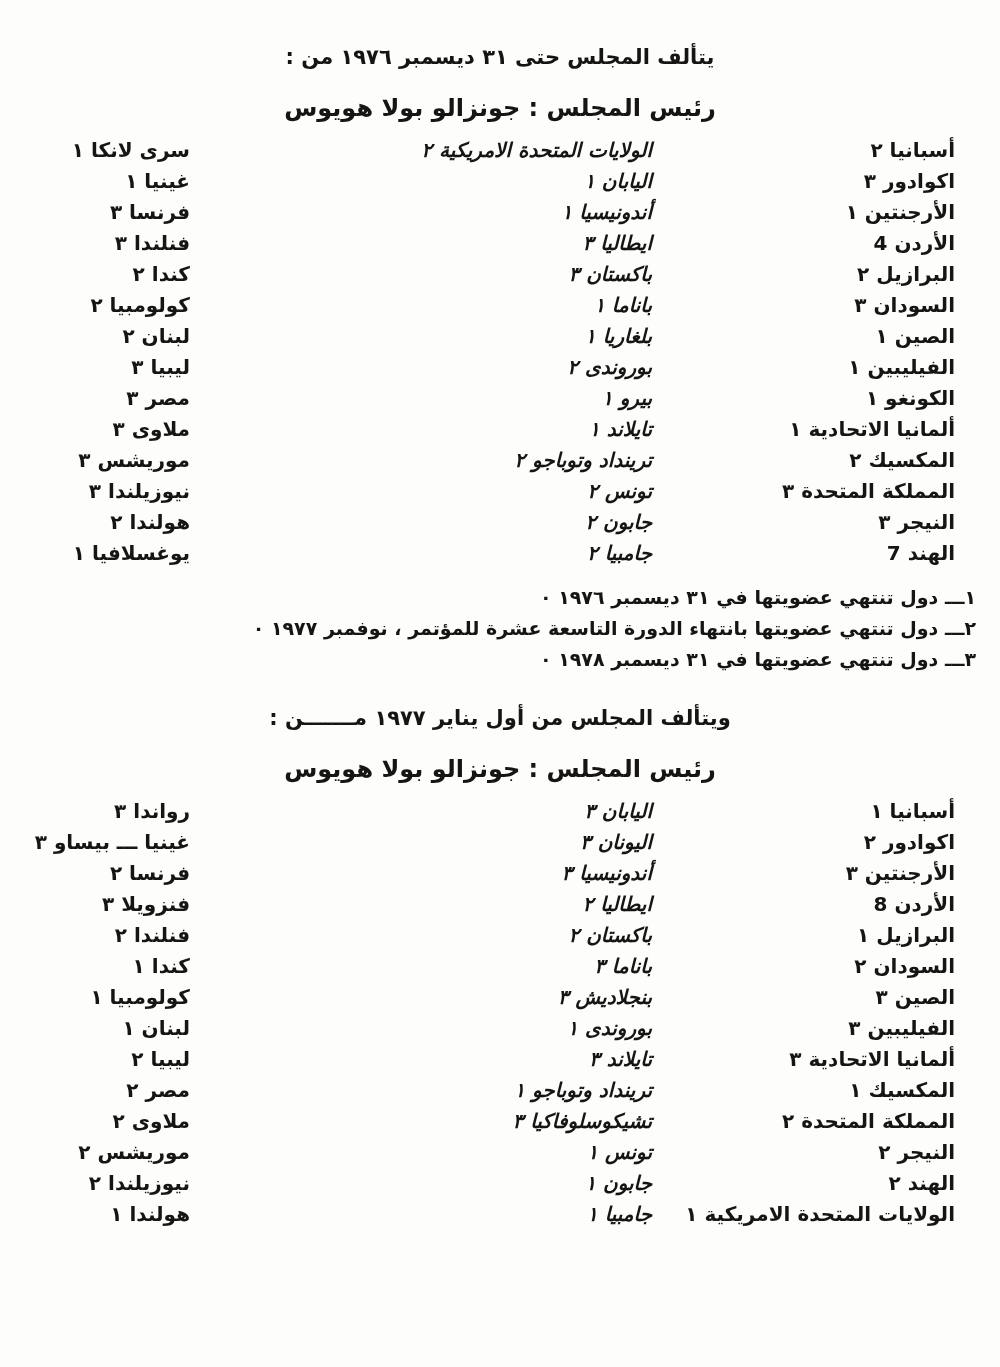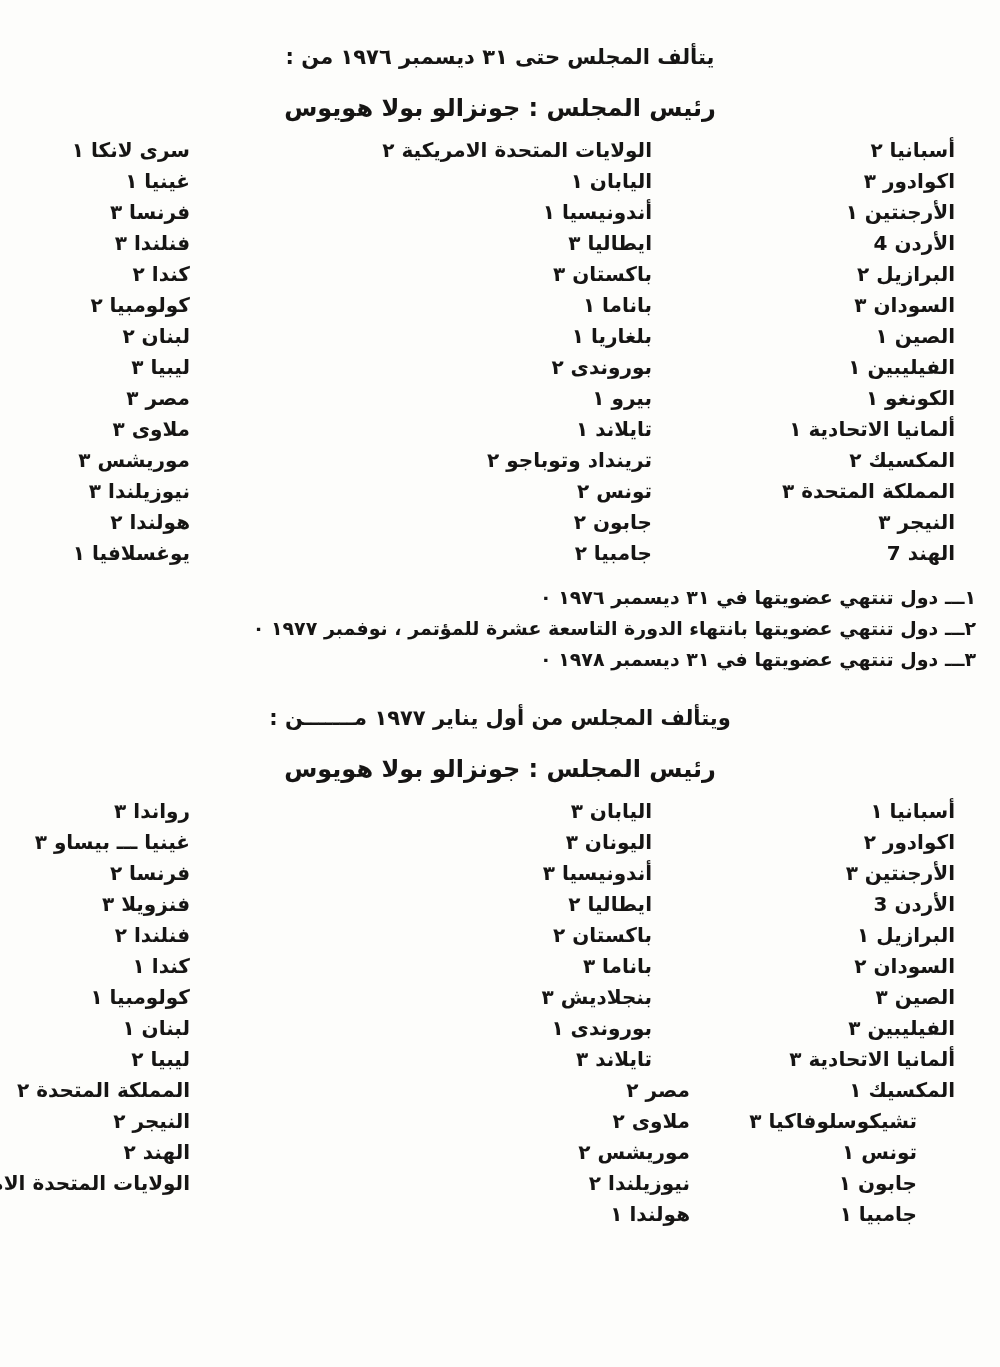--- a/index.html
+++ b/index.html
@@ -19,21 +19,21 @@
   .hdr.sub{font-size:24px;padding-top:21px;}
   .roster{
     display:grid;
     grid-template-columns:265px 1fr 162px;
     grid-auto-rows:31px;
     padding:12px 45px 0 28px;
     font-size:20px;font-weight:bold;
   }
   .cell{white-space:nowrap;line-height:31px;}
   .cell-right{text-align:right;}
-  .cell-mid{padding-inline-start:38px;}
+  .cell-mid{padding-inline-start:38px;font-style:italic;}
   .cell-left{text-align:right;}
   .footnotes{
     padding:13px 24px 0 0;
     text-align:right;
     font-size:19px;font-weight:bold;line-height:31px;
   }
   .footnote{white-space:nowrap;padding-left:40px;}
 </style>
 </head>
 <body>
@@ -124,21 +124,21 @@
         <div class="cell cell-left">رواندا ٣</div>
 
         <div class="cell cell-right">اكوادور ٢</div>
         <div class="cell cell-mid">اليونان ٣</div>
         <div class="cell cell-left">غينيا ـــ بيساو ٣</div>
 
         <div class="cell cell-right">الأرجنتين ٣</div>
         <div class="cell cell-mid">أندونيسيا ٣</div>
         <div class="cell cell-left">فرنسا ٢</div>
 
-        <div class="cell cell-right">الأردن 3</div>
+        <div class="cell cell-right">الأردن 8</div>
         <div class="cell cell-mid">ايطاليا ٢</div>
         <div class="cell cell-left">فنزويلا ٣</div>
 
         <div class="cell cell-right">البرازيل ١</div>
         <div class="cell cell-mid">باكستان ٢</div>
         <div class="cell cell-left">فنلندا ٢</div>
 
         <div class="cell cell-right">السودان ٢</div>
         <div class="cell cell-mid">باناما ٣</div>
         <div class="cell cell-left">كندا ١</div>
@@ -149,20 +149,21 @@
 
         <div class="cell cell-right">الفيليبين ٣</div>
         <div class="cell cell-mid">بوروندى ١</div>
         <div class="cell cell-left">لبنان ١</div>
 
         <div class="cell cell-right">ألمانيا الاتحادية ٣</div>
         <div class="cell cell-mid">تايلاند ٣</div>
         <div class="cell cell-left">ليبيا ٢</div>
 
         <div class="cell cell-right">المكسيك ١</div>
+        <div class="cell cell-mid">ترينداد وتوباجو ١</div>
         <div class="cell cell-left">مصر ٢</div>
 
         <div class="cell cell-right">المملكة المتحدة ٢</div>
         <div class="cell cell-mid">تشيكوسلوفاكيا ٣</div>
         <div class="cell cell-left">ملاوى ٢</div>
 
         <div class="cell cell-right">النيجر ٢</div>
         <div class="cell cell-mid">تونس ١</div>
         <div class="cell cell-left">موريشس ٢</div>
 

